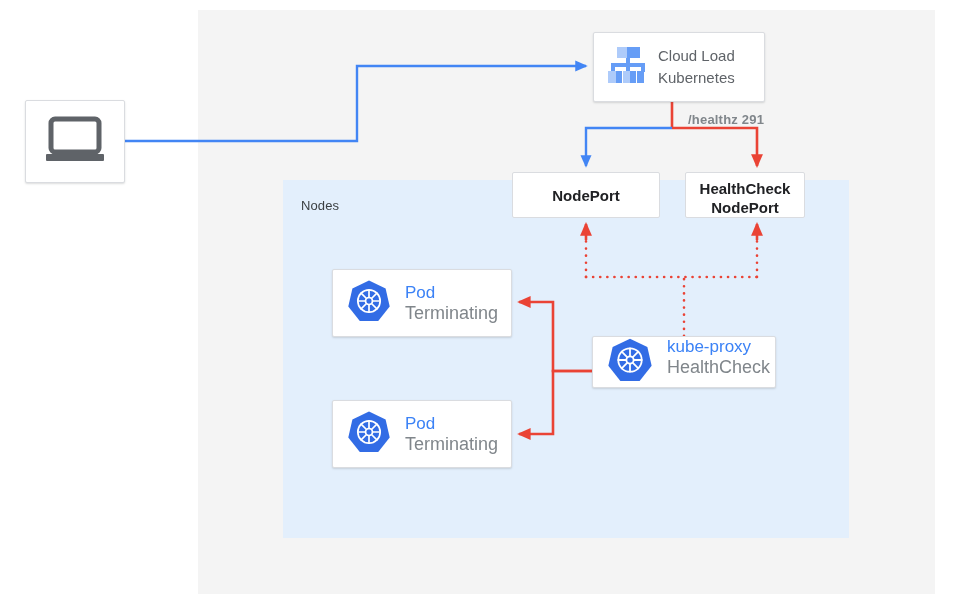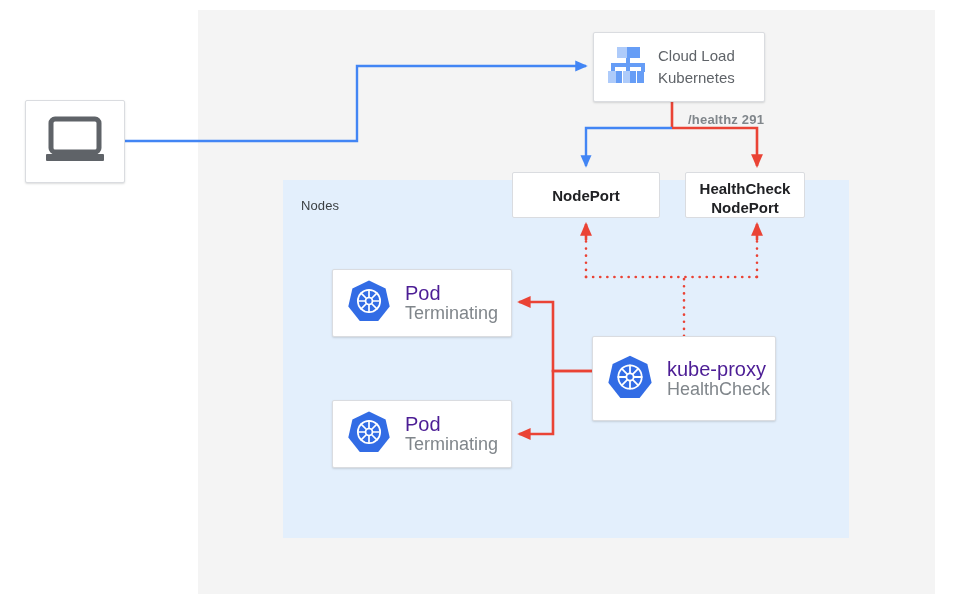--- a/index.html
+++ b/index.html
@@ -122,30 +122,29 @@
     padding-left: 14px;
   }
   .card-pod-1 { top: 269px; }
   .card-pod-2 { top: 400px; }
 
   
   .card-kubeproxy {
     left: 592px;
     top: 336px;
     width: 184px;
-    height: 85px;
-    display: flex;
-    align-items: center;
+    height: 52px;
+    display: flex;
     padding-left: 14px;
   }
 
   .node-text { margin-left: 14px; }
   .node-title {
-    font-size: 20px;
-    color: #4c1d95;
+    font-size: 17px;
+    color: #3b82f6;
     line-height: 20px;
   }
   .node-sub {
     font-size: 18px;
     color: #80868b;
     line-height: 20px;
   }
 
   
   .icon { display: block; }

